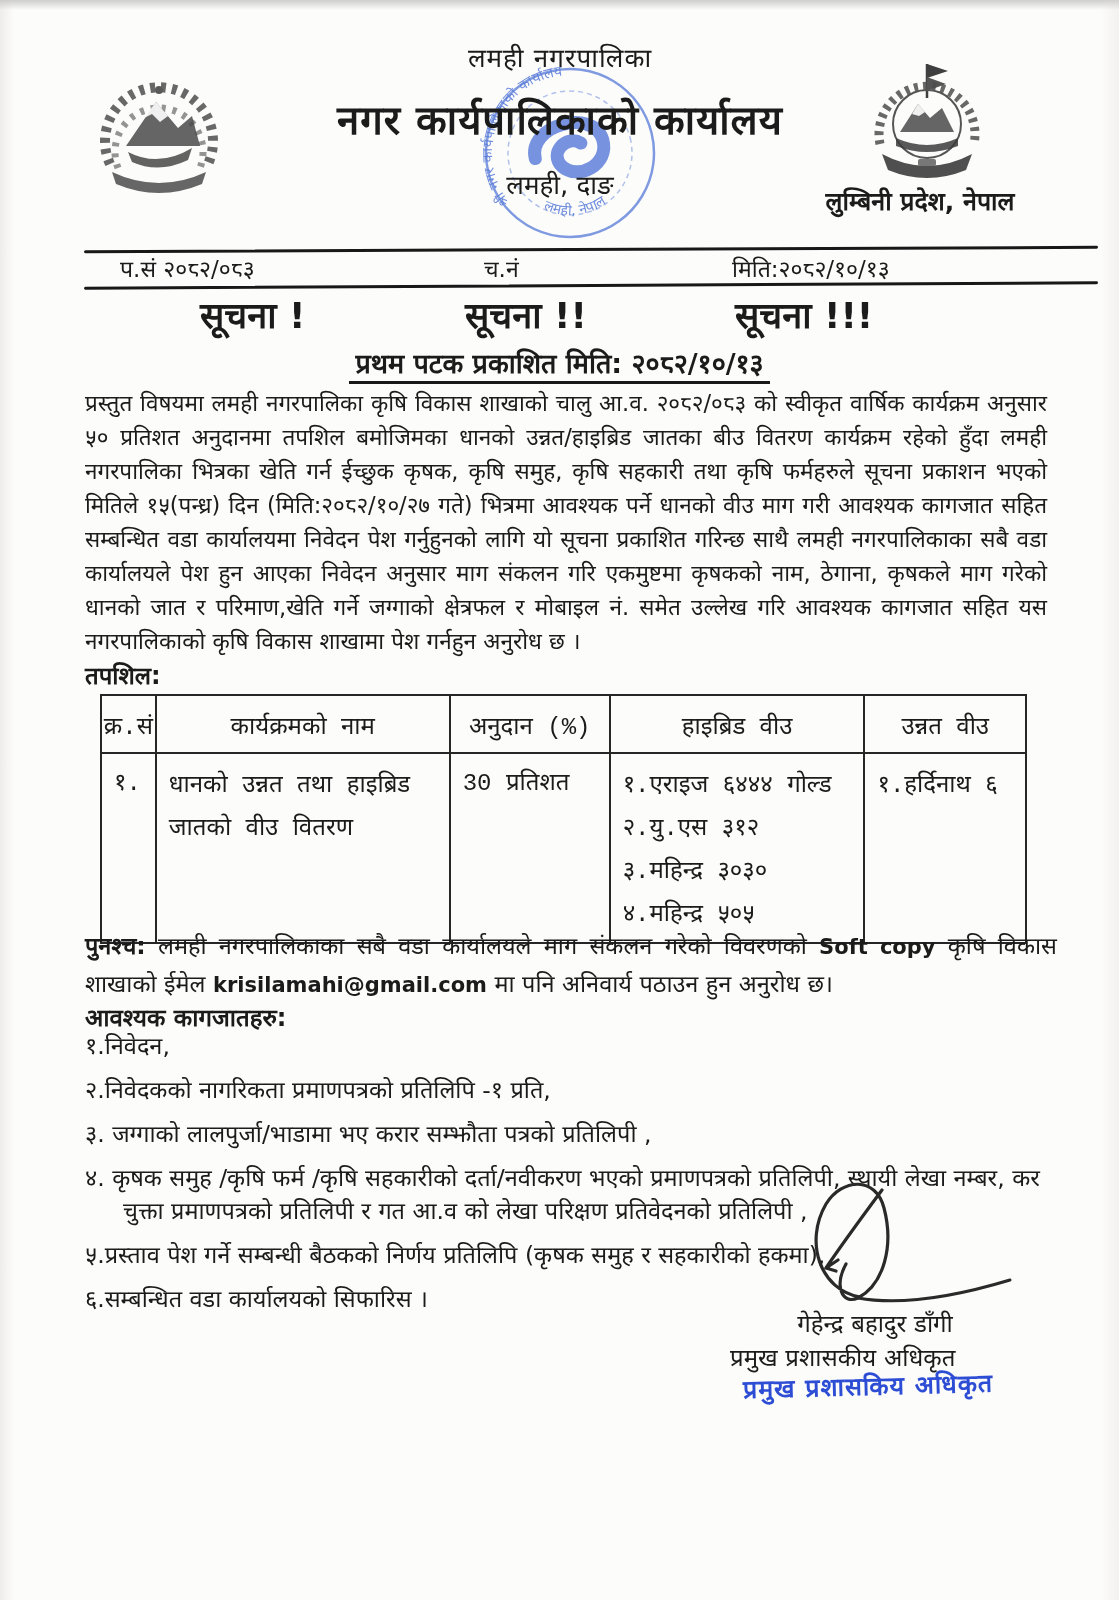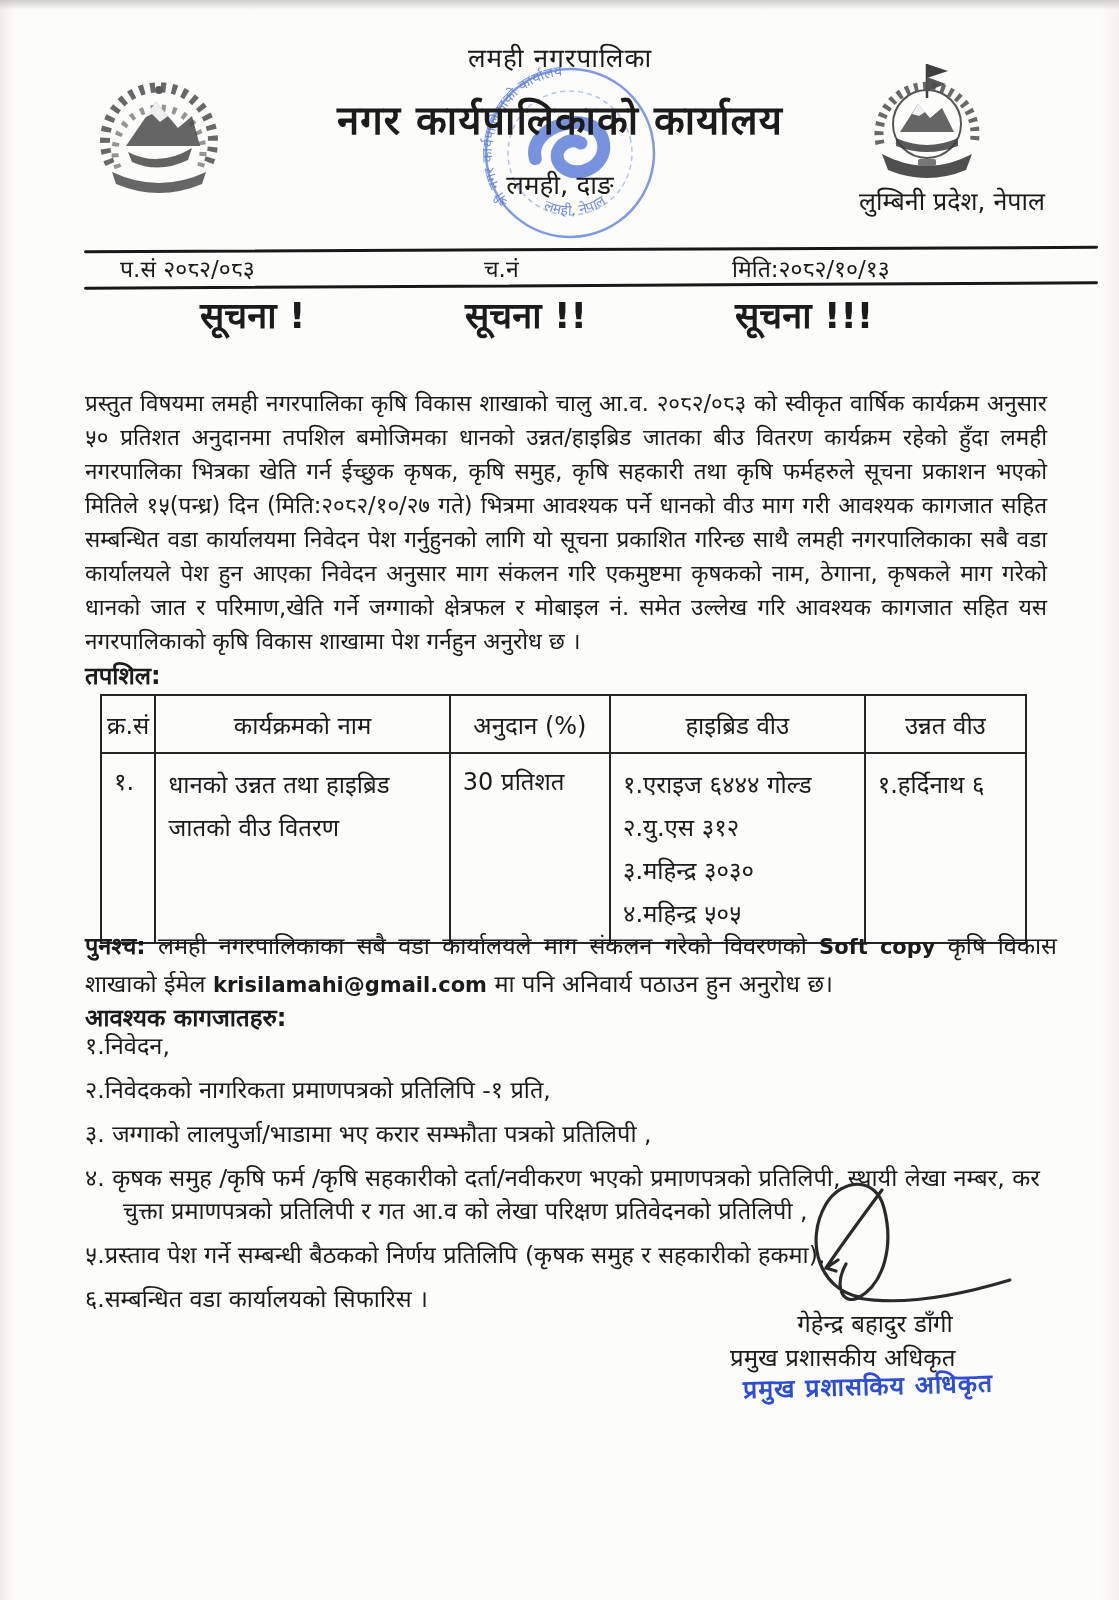--- a/index.html
+++ b/index.html
@@ -18,21 +18,21 @@
       #fcfcfa;
     color:var(--ink);overflow:hidden;
   }
   .abs{position:absolute;}
 
   
   .hdr-center{left:290px;top:39px;width:540px;text-align:center;}
   .hdr-muni{font-size:26px;letter-spacing:1px;}
   .hdr-office{font-size:40px;font-weight:bold;margin-top:16px;letter-spacing:1px;}
   .hdr-loc{font-size:26px;margin-top:20px;}
-  .hdr-prov{left:795px;top:183px;width:250px;font-size:25px;font-weight:normal;text-align:right;}
+  .hdr-prov{left:795px;top:183px;width:250px;font-size:25px;font-weight:bold;text-align:center;}
   .logo-left{left:88px;top:68px;}
   .logo-right{left:862px;top:58px;}
   .stamp{left:475px;top:58px;opacity:.85;transform:rotate(-14deg);}
 
   
   .rule{left:84px;width:1014px;height:3px;background:#181818;border-radius:3px;}
   .rule.r1{top:248px;transform:rotate(-.25deg);}
   .rule.r2{top:284px;transform:rotate(-.3deg);}
 
   
@@ -48,21 +48,21 @@
 
   .published{top:344px;left:0;width:1119px;text-align:center;font-size:27px;font-weight:bold;}
   .published span{border-bottom:3px solid #181818;padding:0 6px 2px;}
 
   
   .bodytext{top:386px;left:85px;width:962px;font-size:22.5px;line-height:34px;text-align:justify;}
   .details-label{top:658px;left:85px;font-size:24px;font-weight:bold;}
 
   
   table.notice{position:absolute;top:694px;left:100px;width:927px;border-collapse:collapse;font-size:24px;}
-  table.notice td,table.notice th{border:2.5px solid #262626;vertical-align:top;}
+  table.notice td,table.notice th{border:2.5px solid #262626;vertical-align:top;font-family:Liberation Mono, monospace;}
   table.notice th{height:58px;font-weight:normal;text-align:center;vertical-align:middle;}
   table.notice td{height:172px;padding:10px 10px 6px 12px;}
   .col-sn{width:55px;} .col-prog{width:305px;} .col-sub{width:164px;} .col-hyb{width:263px;} .col-imp{width:164px;}
   .seedlist div{line-height:43px;}
 
   
   .ps{top:928px;left:85px;width:972px;font-size:23.5px;line-height:37px;text-align:justify;}
   .ps b.dev{font-weight:bold;}
   .latin{font-weight:bold;font-size:21px;}
   .docs-title{top:1000px;left:85px;font-size:24px;font-weight:bold;}
@@ -138,20 +138,23 @@
     <span class="ref-dt">मिति:२०८२/१०/१३</span>
   </div>
   <div class="abs rule r2"></div>
 
   <div class="abs suchana">
     <span class="su1">सूचना !</span>
     <span class="su2">सूचना !!</span>
     <span class="su3">सूचना !!!</span>
   </div>
 
+  <div class="abs published">
+    <span>प्रथम पटक प्रकाशित मिति: २०८२/१०/१३</span>
+  </div>
 
   <p class="abs bodytext">प्रस्तुत विषयमा लमही नगरपालिका कृषि विकास शाखाको चालु आ.व. २०८२/०८३ को स्वीकृत वार्षिक कार्यक्रम अनुसार ५० प्रतिशत अनुदानमा तपशिल बमोजिमका धानको उन्नत/हाइब्रिड जातका बीउ वितरण कार्यक्रम रहेको हुँदा लमही नगरपालिका भित्रका खेति गर्न ईच्छुक कृषक, कृषि समुह, कृषि सहकारी तथा कृषि फर्महरुले सूचना प्रकाशन भएको मितिले १५(पन्ध्र) दिन (मिति:२०८२/१०/२७ गते) भित्रमा आवश्यक पर्ने  धानको वीउ माग गरी आवश्यक कागजात सहित सम्बन्धित वडा कार्यालयमा निवेदन पेश गर्नुहुनको लागि यो सूचना प्रकाशित गरिन्छ साथै लमही नगरपालिकाका सबै वडा कार्यालयले पेश हुन आएका निवेदन अनुसार माग संकलन गरि एकमुष्टमा कृषकको नाम, ठेगाना, कृषकले माग गरेको धानको जात र परिमाण,खेति गर्ने जग्गाको क्षेत्रफल र मोबाइल नं. समेत उल्लेख गरि आवश्यक कागजात सहित यस नगरपालिकाको कृषि विकास शाखामा पेश गर्नहुन अनुरोध छ ।</p>
 
   <div class="abs details-label">तपशिल:</div>
 
   <table class="notice">
     <thead>
       <tr>
         <th class="col-sn">क्र.सं</th>
         <th class="col-prog">कार्यक्रमको नाम</th>

